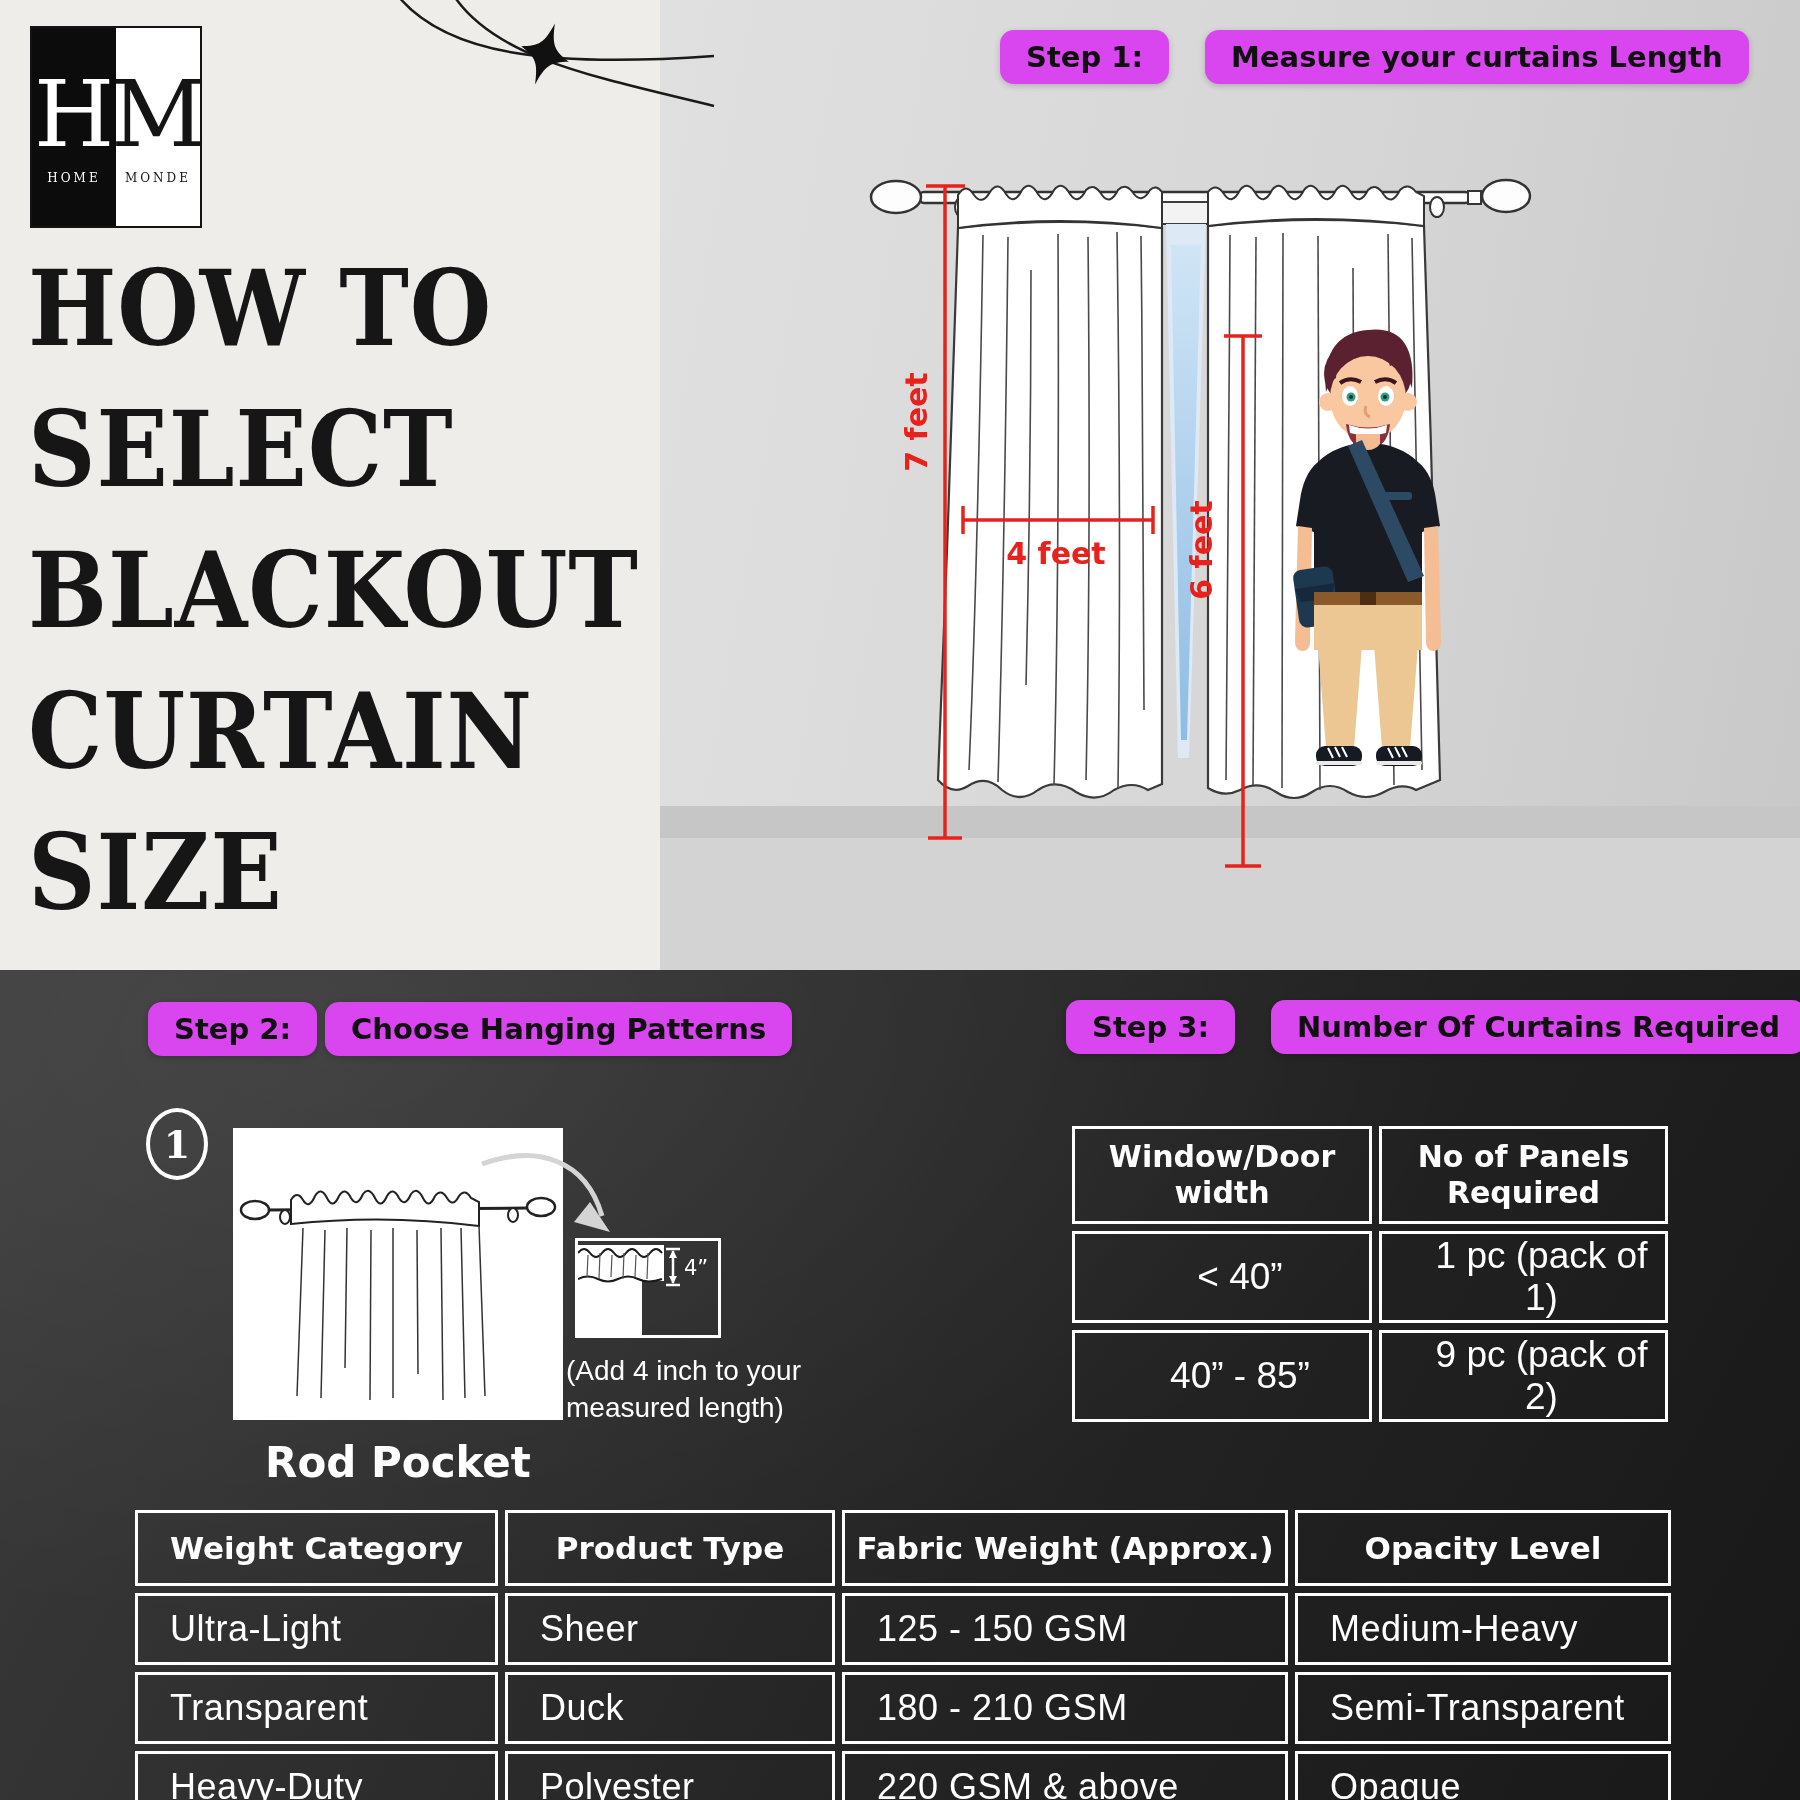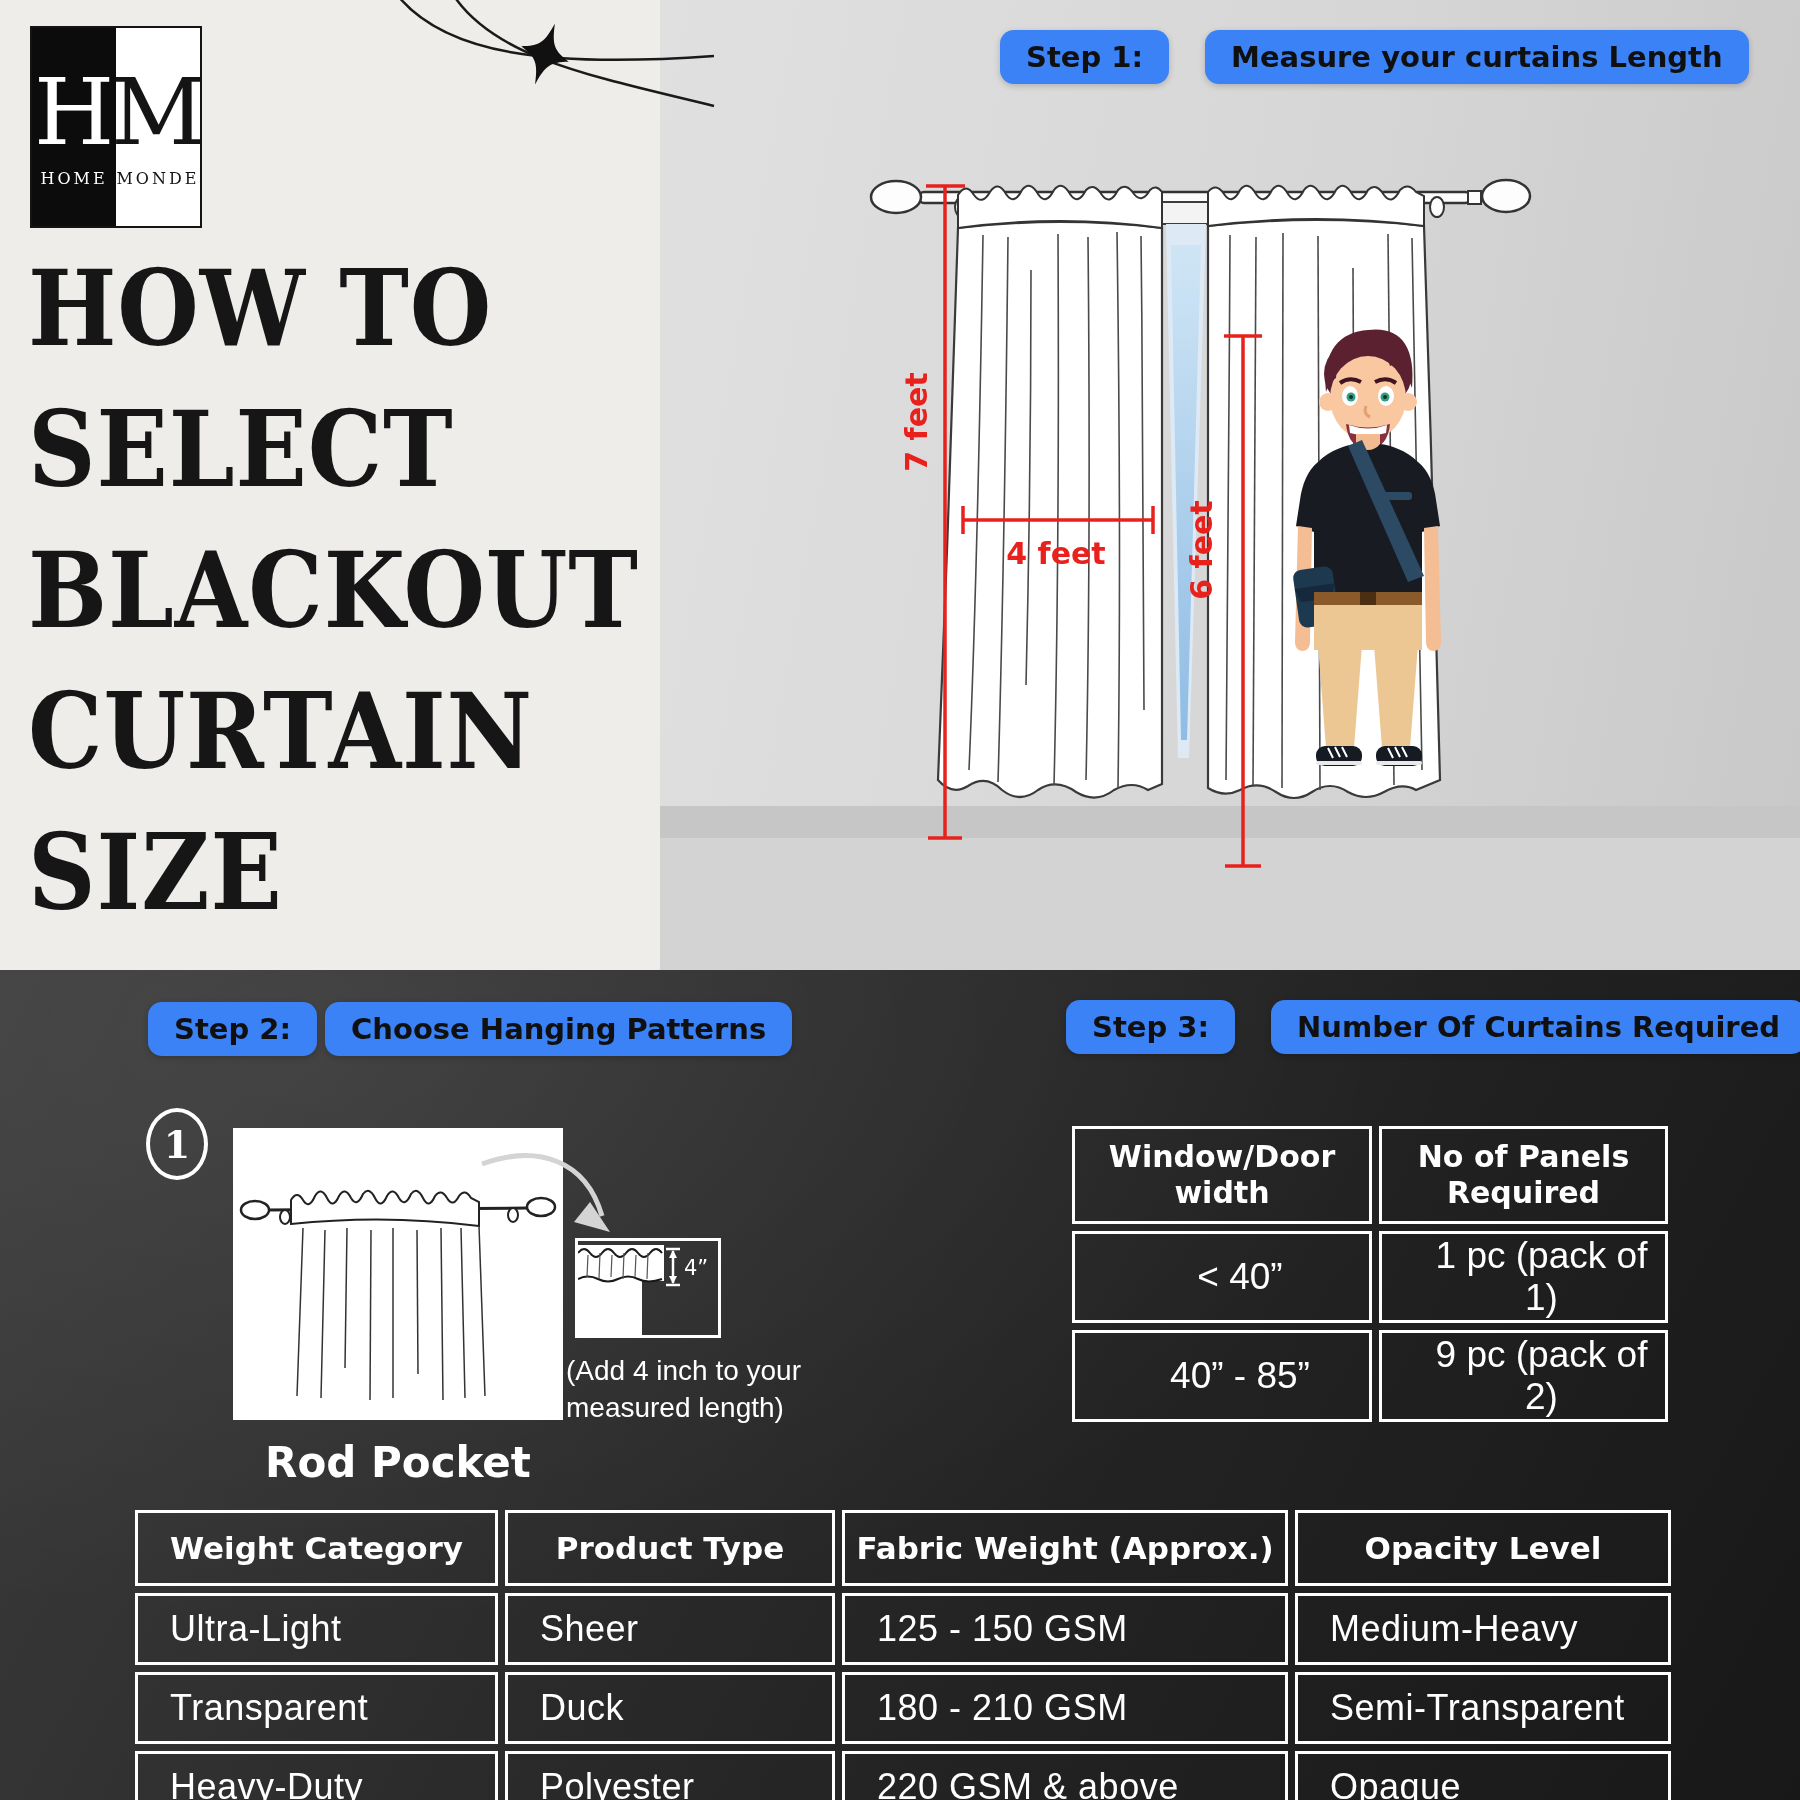--- a/index.html
+++ b/index.html
@@ -15,31 +15,31 @@
   .floor-lower{left:660px;top:838px;width:1140px;height:132px;background:#d3d3d3;}
 
   
   .logo{left:30px;top:26px;width:168px;height:198px;border:2px solid #141414;
         display:flex;background:#fff;}
   .logo-half{width:50%;height:100%;display:flex;flex-direction:column;align-items:center;
         justify-content:center;gap:10px;font-family:"DejaVu Serif",serif;}
   .logo-dark{background:#0c0c0c;color:#fff;}
   .logo-light{background:#ffffff;color:#141414;}
   .logo-initial{font-size:92px;line-height:92px;font-weight:400;}
-  .logo-word{font-size:16px;letter-spacing:3px;}
+  .logo-word{font-size:12px;letter-spacing:3px;}
 
   
   .title{left:28px;top:238px;width:640px;color:#161616;}
   .title-line{font-family:"DejaVu Serif",serif;font-weight:700;font-size:104px;
       line-height:141px;letter-spacing:1px;transform:scaleX(0.9);transform-origin:left;
       white-space:nowrap;}
 
   
   .pill-row{display:flex;gap:36px;align-items:flex-start;}
-  .pill{background:#3b82f6;border-radius:14px;padding:10px 26px;color:#101010;
+  .pill{background:#d946ef;border-radius:14px;padding:10px 26px;color:#101010;
         font-family:"DejaVu Sans",sans-serif;font-weight:700;font-size:29px;
         white-space:nowrap;box-shadow:0 2px 6px rgba(0,0,0,0.2);}
   .pills-step1{left:1000px;top:30px;}
   .pills-step2{left:148px;top:1002px;gap:8px;}
   .pills-step3{left:1066px;top:1000px;}
 
   
   .panel-bottom{left:0;top:970px;width:1800px;height:830px;
      background:
        radial-gradient(ellipse at 18% 8%, rgba(255,255,255,0.07), transparent 55%),

